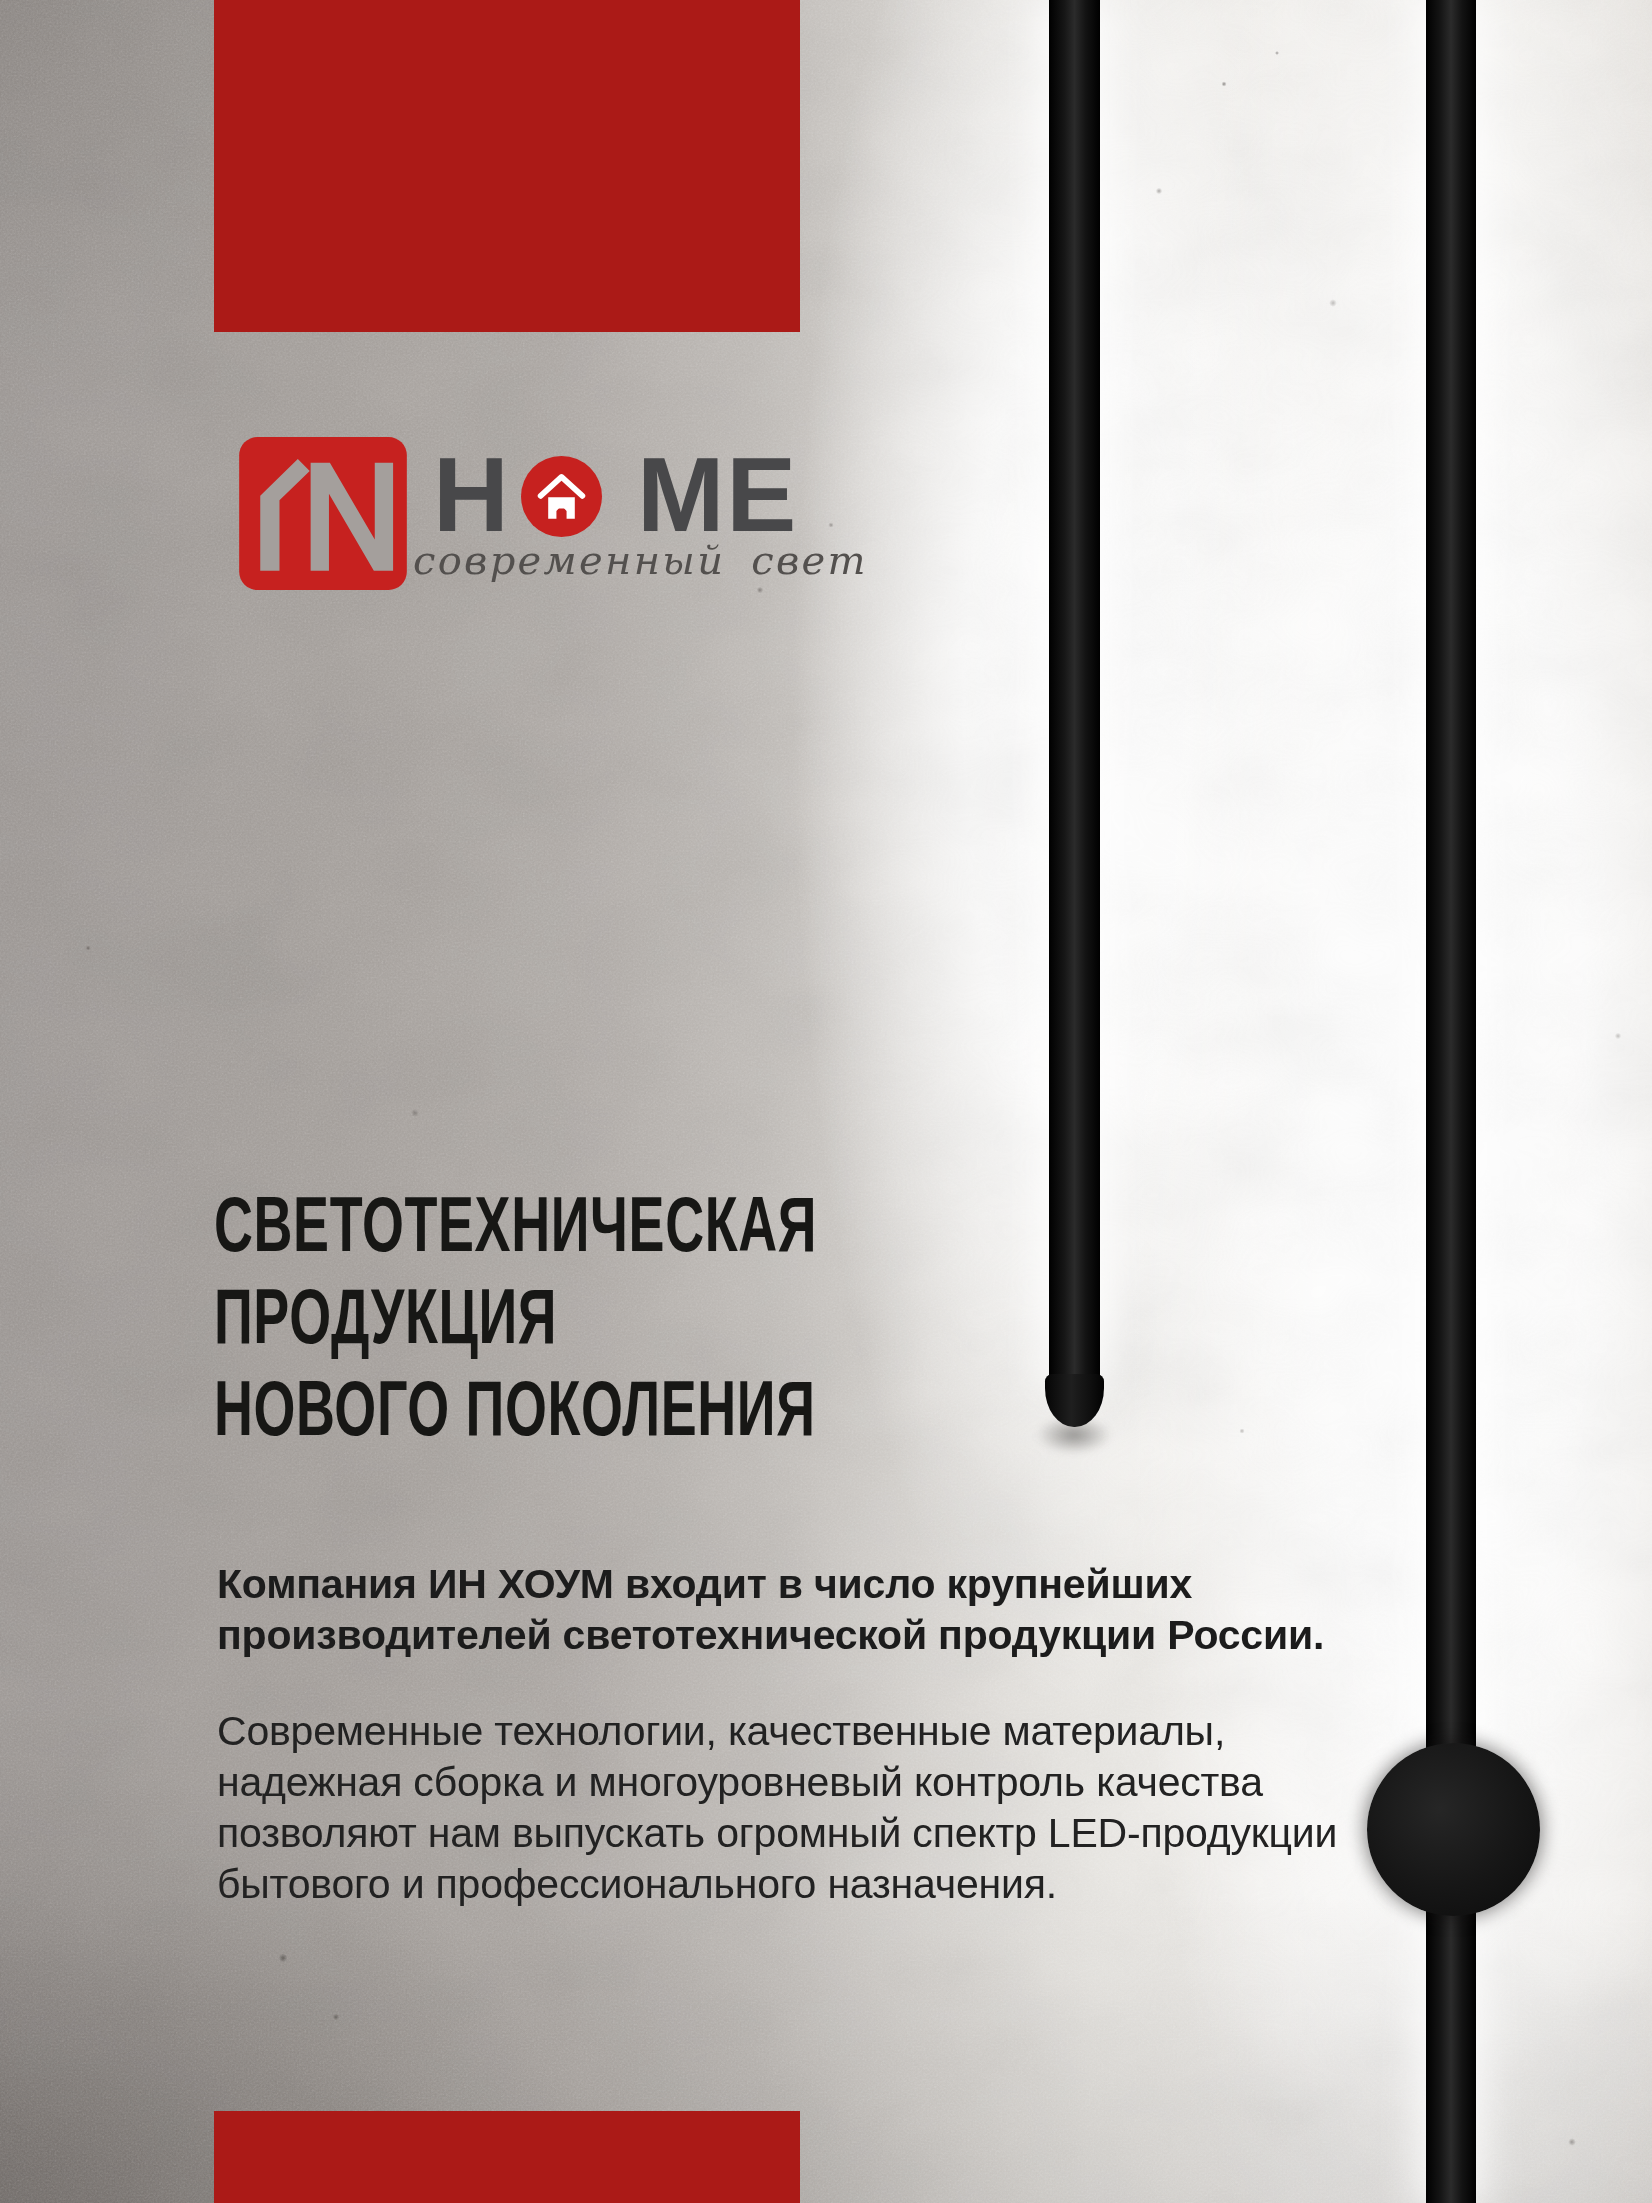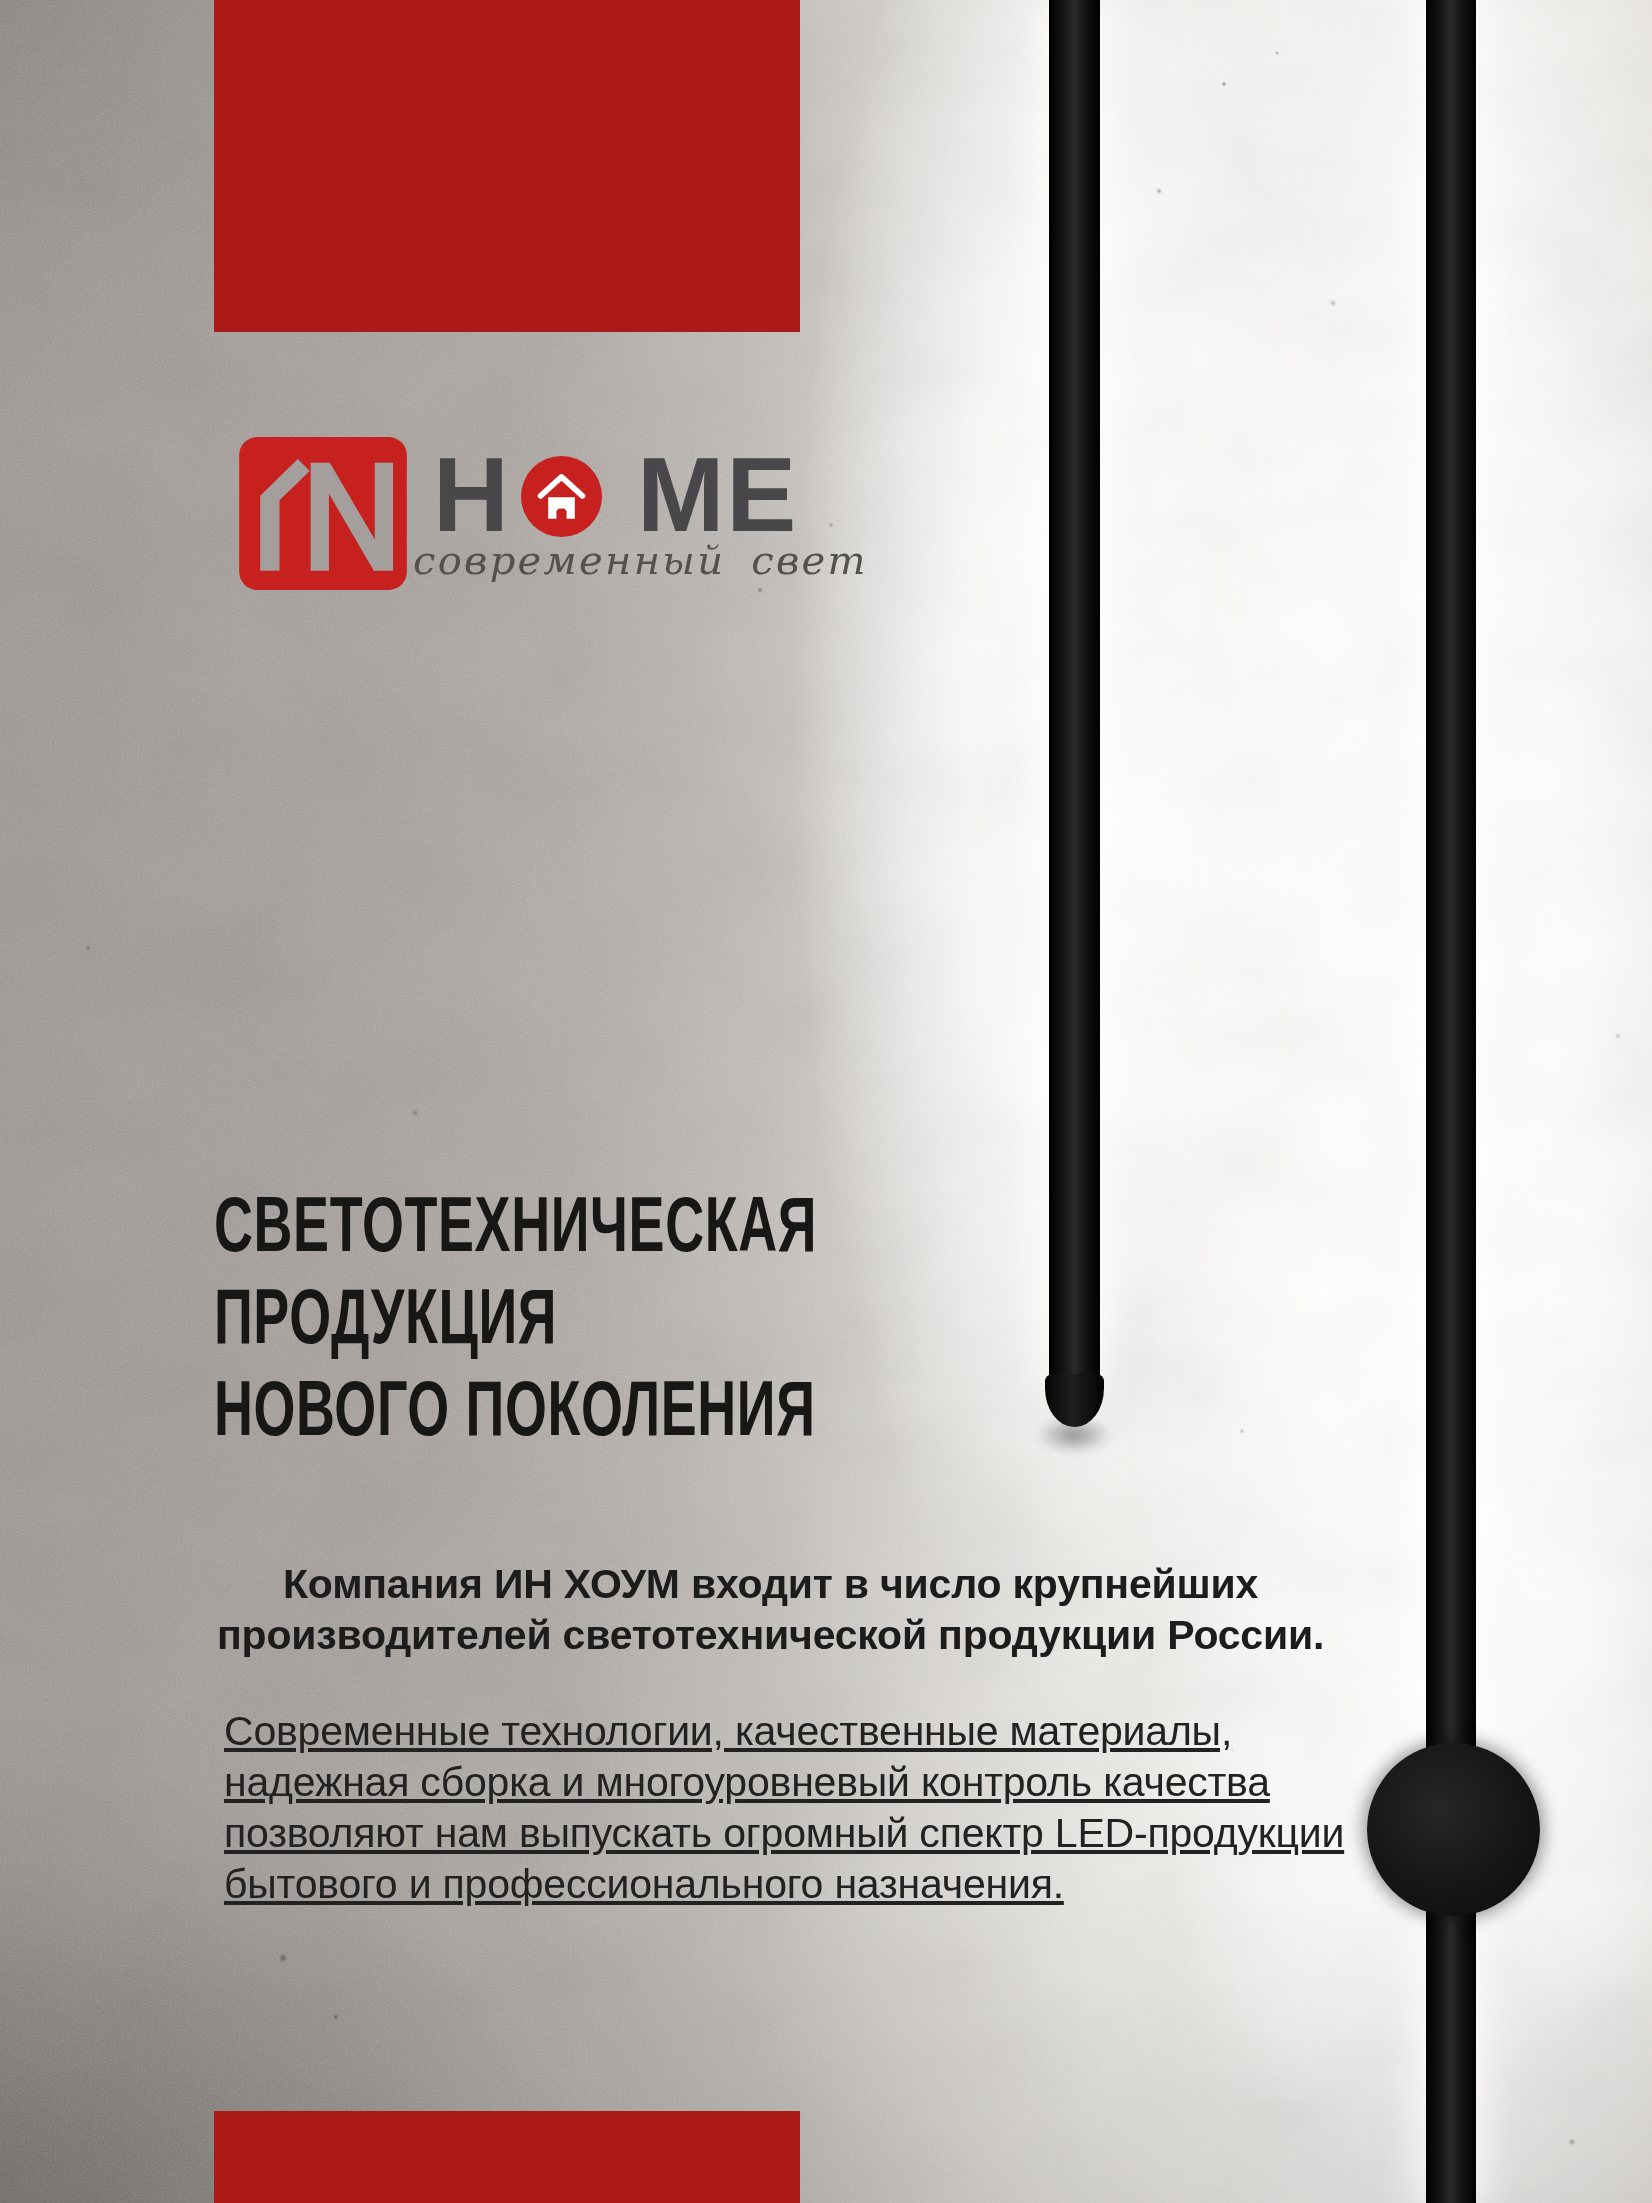--- a/index.html
+++ b/index.html
@@ -91,26 +91,26 @@
     font-size:40px; letter-spacing:2.3px; word-spacing:11px; color:#53504e; white-space:nowrap;
   }
   .headline{
     position:absolute; left:214px; top:1178px;
     font-size:77px; line-height:92px; font-weight:700; color:#171715;
     white-space:pre-line; transform:scaleX(0.70); transform-origin:0 0; letter-spacing:0.9px;
   }
   .intro{
     position:absolute; left:217px; top:1559px;
     font-size:41px; line-height:51px; font-weight:700; color:#1c1c1c;
-    white-space:pre-line; letter-spacing:-0.2px;text-align:center;
+    white-space:pre-line; letter-spacing:-0.2px;
   }
   .bodytext{
-    position:absolute; left:224px; top:1706px;
+    position:absolute; left:217px; top:1706px;
     font-size:41px; line-height:51px; font-weight:400; color:#222;
-    white-space:pre-line; letter-spacing:-0.2px;text-decoration:underline;
+    white-space:pre-line; letter-spacing:-0.2px;
   }
 </style>
 </head>
 <body>
 
 <div class="page">
 
   <div class="glow glow-mid"></div>
   <div class="glow glow-right"></div>
 

